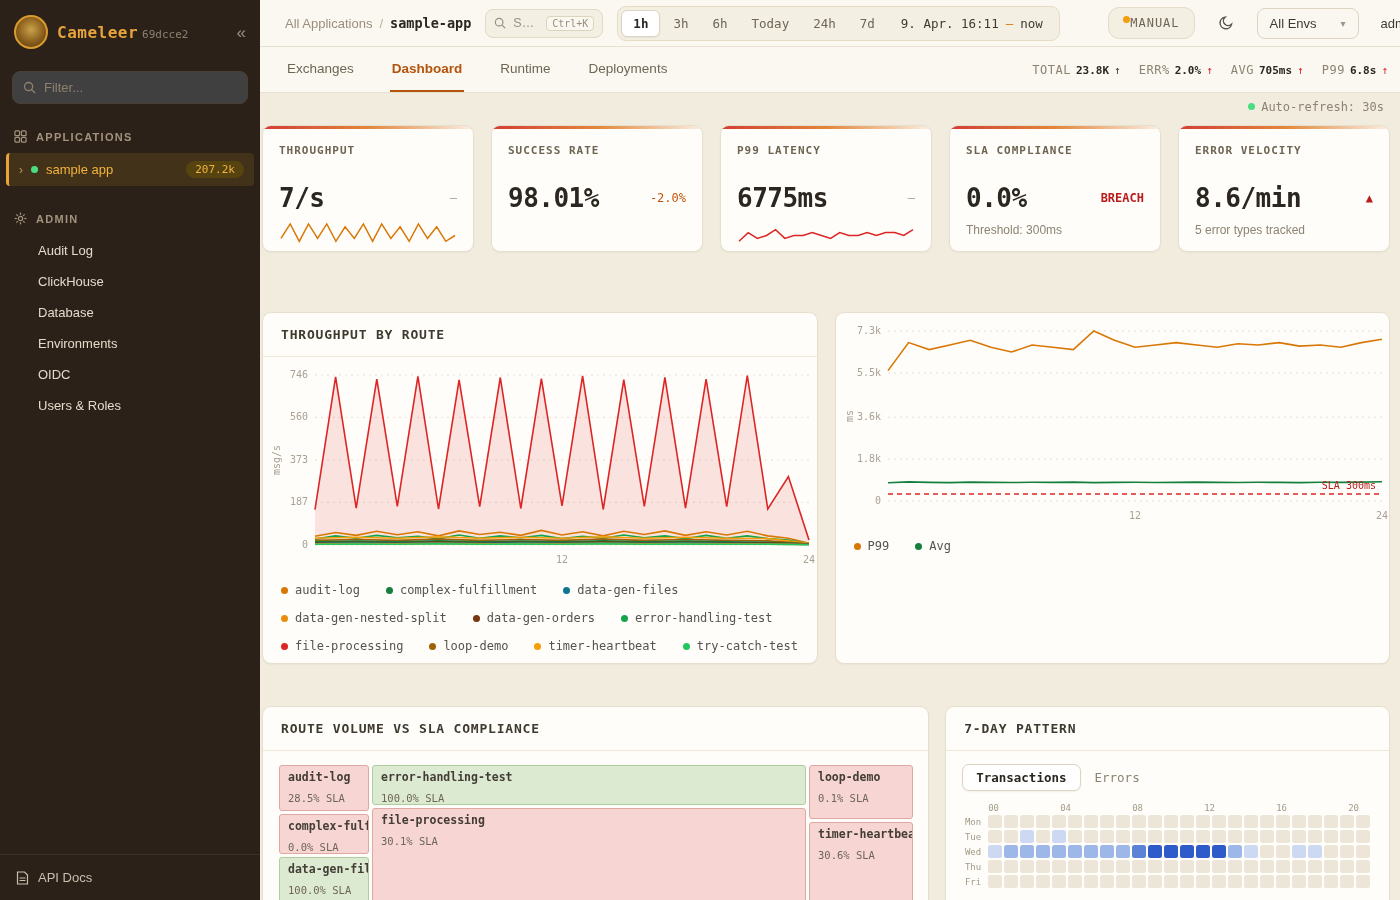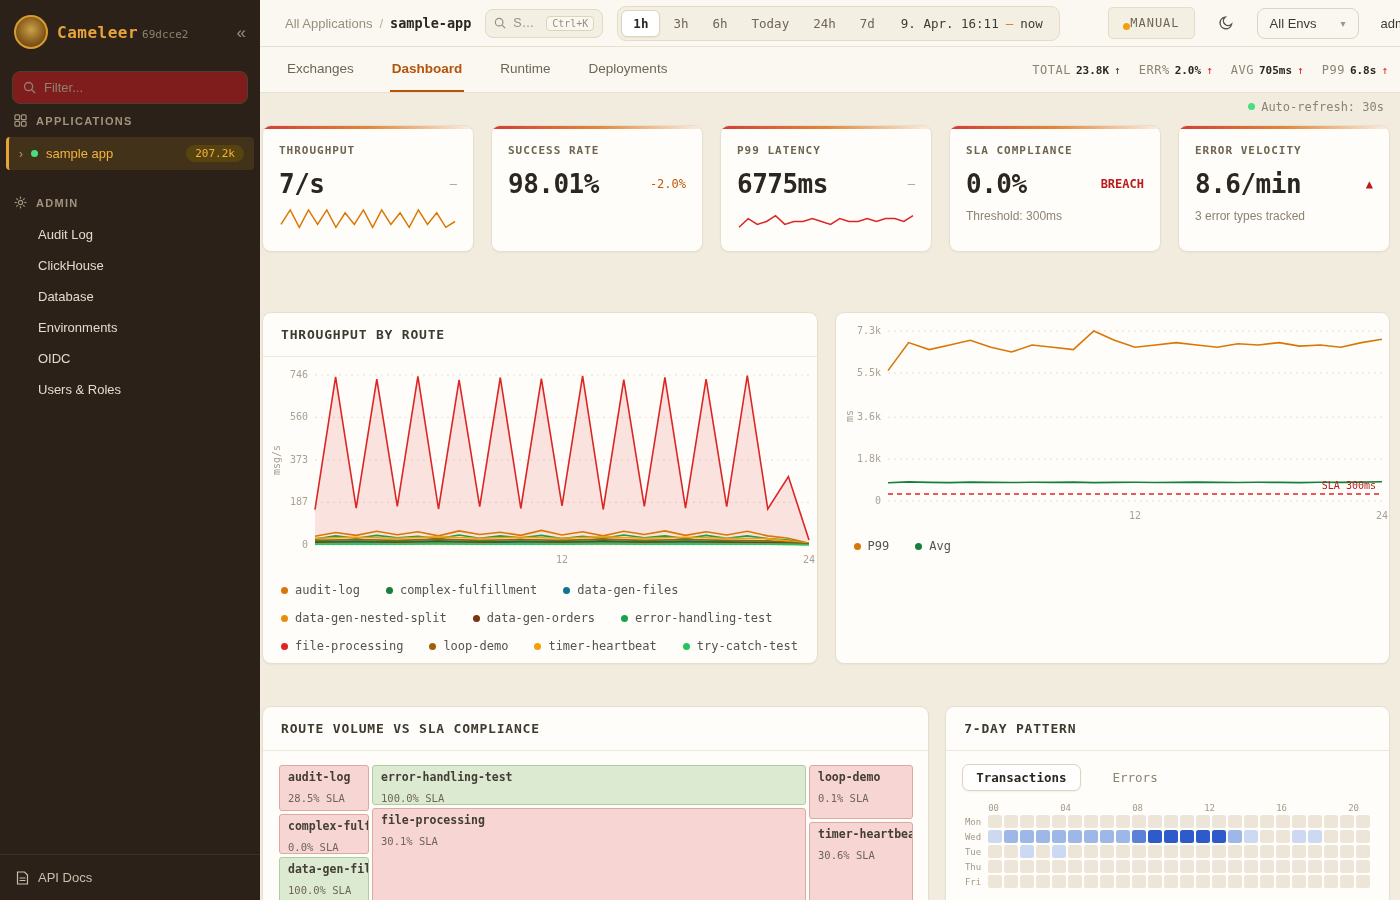--- a/index.html
+++ b/index.html
@@ -7,21 +7,21 @@
   body{font-family:"Liberation Sans","DejaVu Sans",sans-serif;background:#f2ecdf;display:flex;color:#3f3a30}
   button{font-family:inherit;cursor:pointer;background:none;border:none}
 
   
   .sidebar{width:260px;min-width:260px;height:900px;background:#2b2118;display:flex;flex-direction:column}
   .side-head{display:flex;align-items:center;gap:9px;padding:15px 14px 16px}
   .logo{width:34px;height:34px;border-radius:50%;background:radial-gradient(circle at 50% 42%,#caa24a 0%,#8a5f1d 55%,#4e340f 100%);border:2px solid #d99b2e;flex:none}
   .brand{font-family:"DejaVu Sans Mono",monospace;font-weight:bold;font-size:16px;color:#e8a33b;letter-spacing:.5px}
   .ver{font-family:"DejaVu Sans Mono",monospace;font-size:11px;color:#8e8170;margin-left:4px}
   .collapse{margin-left:auto;color:#9c8f7c;font-size:17px;line-height:1}
-  .filter-wrap{margin:6px 12px 0;display:flex;align-items:center;gap:8px;background:#7f1d1d;border:1px solid #494033;border-radius:8px;padding:8px 10px;color:#8e8170}
+  .filter-wrap{margin:6px 12px 16px;display:flex;align-items:center;gap:8px;background:#404040;border:1px solid #494033;border-radius:8px;padding:8px 10px;color:#8e8170}
   .filter-wrap input{background:none;border:none;outline:none;color:#d8cfbf;font-size:13px;width:100%}
   .filter-wrap input::placeholder{color:#8e8170}
   .section-head{display:flex;align-items:center;gap:9px;padding:10px 14px 8px;font-size:11px;font-weight:bold;letter-spacing:1.3px;color:#a2937d}
   .section-head.admin{margin-top:14px}
   .app-item{display:flex;align-items:center;gap:8px;padding:8px 10px;margin:2px 6px;background:#43321a;border-left:3px solid #e8a33b;border-radius:4px;color:#f2b33d;font-size:13px;cursor:pointer}
   .app-chev{color:#b99b55;font-size:12px}
   .gdot{width:7px;height:7px;border-radius:50%;background:#4ade80;flex:none}
   .app-badge{margin-left:auto;background:#57430f;color:#f2b33d;font-family:"DejaVu Sans Mono",monospace;font-size:11px;padding:2px 9px;border-radius:9px}
   .admin-nav{display:flex;flex-direction:column;margin-top:2px}
   .admin-nav a{display:block;padding:8px 14px 8px 38px;color:#e3dacb;font-size:13px;text-decoration:none;cursor:pointer}
@@ -36,21 +36,21 @@
   .crumb-sep{color:#b9af9d;font-size:13px}
   .crumb-cur{font-family:"DejaVu Sans Mono",monospace;font-weight:bold;font-size:13.5px;color:#2b2620}
   .searchbox{display:flex;align-items:center;gap:7px;background:#f4efe3;border:1px solid #e3dac6;border-radius:8px;padding:6px 8px;width:118px;color:#9a9080;cursor:text}
   .search-txt{font-size:12.5px;color:#9a9080;flex:1;overflow:hidden;white-space:nowrap}
   .kbd{font-family:"DejaVu Sans Mono",monospace;font-size:10px;color:#9a9080;border:1px solid #ddd4c0;background:#faf7ef;border-radius:4px;padding:1px 5px;white-space:nowrap}
   .seg{display:flex;align-items:center;background:#f4efe3;border:1px solid #e5dcc6;border-radius:9px;padding:3px;gap:2px}
   .seg button{font-family:"DejaVu Sans Mono",monospace;font-size:12.5px;padding:5px 11px;border-radius:6px;color:#6f6656;white-space:nowrap}
   .seg button.active{background:#ffffff;border:1px solid #ddd4c2;color:#2b2620;font-weight:bold;box-shadow:0 1px 2px rgba(0,0,0,.06)}
   .daterange{display:flex;gap:7px;padding:0 13px;font-family:"DejaVu Sans Mono",monospace;font-size:12.5px;color:#3f3a30;white-space:nowrap}
   .daterange .dsep{color:#d97706}
-  .manual{margin-left:auto;display:flex;gap:0;align-items:flex-end;background:#f4efe3;border:1px solid #e5dcc6;border-radius:5px;padding:8px 14px;font-family:"DejaVu Sans Mono",monospace;font-size:12px;letter-spacing:1px;color:#6f6656;white-space:nowrap}
+  .manual{margin-left:auto;display:flex;gap:0;align-items:flex-start;background:#f4efe3;border:1px solid #e5dcc6;border-radius:11px;padding:8px 14px;font-family:"DejaVu Sans Mono",monospace;font-size:12px;letter-spacing:1px;color:#6f6656;white-space:nowrap}
   .adot{width:7px;height:7px;border-radius:50%;background:#f59e0b}
   .iconbtn{width:34px;height:32px;display:flex;align-items:center;justify-content:center;border-radius:8px;color:#57534e}
   .envsel{display:flex;align-items:center;gap:24px;background:#faf7f0;border:1px solid #ddd4c2;border-radius:8px;padding:7px 12px;font-size:13px;color:#3f3a30;white-space:nowrap;cursor:pointer}
   .caret{color:#a09885;font-size:10px}
   .user{font-size:13px;color:#3f3a30;white-space:nowrap;margin-right:-16px;padding-left:8px;cursor:pointer}
 
   .tabbar{height:46px;background:#fbf8f1;border-bottom:1px solid #e8e0d0;display:flex;align-items:stretch;padding:0 12px 0 25px;gap:34px;flex:none}
   .tab{font-size:13.5px;color:#6f6656;display:flex;align-items:center;border-bottom:2px solid transparent;padding:0 2px}
   .tab.active{color:#b45309;font-weight:bold;border-bottom-color:#b45309}
   .statgroup{margin-left:auto;display:flex;align-items:center;gap:18px}
@@ -63,21 +63,21 @@
 
   .content{flex:1;padding:0 10px 0 2px;overflow:hidden}
   .refresh-row{text-align:right;padding:7px 6px 0;font-family:"DejaVu Sans Mono",monospace;font-size:12px;color:#8d8373}
   .refresh-row .gdot{display:inline-block;margin-right:6px;vertical-align:1px}
 
   
   .kpis{display:grid;grid-template-columns:repeat(5,1fr);gap:17px;margin-top:11px}
   .kpi-card{position:relative;background:#fefdf9;border:1px solid #e7dfce;border-radius:9px;padding:12px 16px 8px;height:127px;overflow:hidden;box-shadow:0 1px 2px rgba(0,0,0,.04)}
   .kpi-strip{position:absolute;top:0;left:0;right:0;height:3px;background:linear-gradient(90deg,#d43d35 0%,#e2863a 50%,rgba(226,134,58,.12) 100%)}
   .kpi-title{font-family:"DejaVu Sans Mono",monospace;font-size:11px;font-weight:bold;letter-spacing:1px;color:#6e6452;margin-top:6px}
-  .kpi-main{display:flex;align-items:center;justify-content:space-between;margin-top:12px}
+  .kpi-main{display:flex;align-items:center;justify-content:space-between;margin-top:26px}
   .kpi-value{font-family:"DejaVu Sans Mono",monospace;font-weight:bold;font-size:26px;color:#2b2620;letter-spacing:-.5px}
   .kpi-delta{font-family:"DejaVu Sans Mono",monospace;font-size:12px}
   .kpi-delta.muted{color:#a8a091}
   .kpi-delta.warn{color:#c2570b}
   .kpi-delta.bad{color:#b91c1c;font-weight:bold}
   .kpi-spark{margin-top:4px;height:38px}
   .kpi-sub{font-size:12px;color:#8d8373;margin-top:10px}
 
   
   .charts-row{display:grid;grid-template-columns:1fr 1fr;gap:17px;margin-top:60px}
@@ -102,21 +102,21 @@
   .tm-sla{font-family:"DejaVu Sans Mono",monospace;font-size:10.5px;color:#6e6557;margin-top:8px;white-space:nowrap}
   .tm-c0{left:0;top:0;width:90px;height:46px}
   .tm-c1{left:93px;top:0;width:434px;height:40px}
   .tm-c2{left:530px;top:0;width:104px;height:54px}
   .tm-c3{left:0;top:49px;width:90px;height:40px}
   .tm-c4{left:93px;top:43px;width:434px;height:150px}
   .tm-c5{left:530px;top:57px;width:104px;height:136px}
   .tm-c6{left:0;top:92px;width:90px;height:101px}
 
   
-  .hm-tabs{display:flex;gap:18px;padding:13px 16px 10px}
+  .hm-tabs{display:flex;gap:0;padding:13px 16px 10px}
   .hm-tab{font-family:"DejaVu Sans Mono",monospace;font-size:12.5px;padding:5px 13px;border-radius:7px;color:#8d8373;border:1px solid transparent}
   .hm-tab.active{background:#ffffff;border:1px solid #ddd4c2;color:#2b2620;font-weight:bold;box-shadow:0 1px 2px rgba(0,0,0,.05)}
   .hm-grid{padding:2px 10px 0 12px}
   .hm-row{display:flex;gap:2px;margin-bottom:2px;align-items:center}
   .hm-day{width:28px;font-family:"DejaVu Sans Mono",monospace;font-size:9px;color:#a49a87;text-align:right;padding-right:5px;flex:none}
   .hm-hour{width:14px;font-family:"DejaVu Sans Mono",monospace;font-size:9px;color:#a49a87;flex:none;margin-right:2px;overflow:visible;white-space:nowrap}
   .hm-cell{width:14px;height:13px;border-radius:2.5px;flex:none;cursor:pointer}
 </style>
 </head>
 <body>
@@ -334,21 +334,21 @@
         <div class="kpi-sub">Threshold: 300ms</div>
       </div>
 
       <div class="kpi-card">
         <div class="kpi-strip"></div>
         <div class="kpi-title">ERROR VELOCITY</div>
         <div class="kpi-main">
           <div class="kpi-value">8.6/min</div>
           <div class="kpi-delta bad">▲</div>
         </div>
-        <div class="kpi-sub">3 error types tracked</div>
+        <div class="kpi-sub">5 error types tracked</div>
       </div>
     </div>
 
     <div class="charts-row">
       <div class="panel">
         <div class="panel-head">THROUGHPUT BY ROUTE</div>
         <div class="chart"><svg width="554" height="204">
               <line x1="46" x2="540" y1="180" y2="180" stroke="#e7dfd0" stroke-dasharray="2 4"></line>
               <text class="tick" x="39" y="183" text-anchor="end">0</text>
               <line x1="46" x2="540" y1="137.38605898123325" y2="137.38605898123325" stroke="#e7dfd0" stroke-dasharray="2 4"></line>
@@ -505,20 +505,47 @@
               <span class="hm-cell" style="background:#ece5d8"></span>
               <span class="hm-cell" style="background:#ece5d8"></span>
               <span class="hm-cell" style="background:#ece5d8"></span>
               <span class="hm-cell" style="background:#ece5d8"></span>
               <span class="hm-cell" style="background:#ece5d8"></span>
               <span class="hm-cell" style="background:#ece5d8"></span>
               <span class="hm-cell" style="background:#ece5d8"></span>
               <span class="hm-cell" style="background:#ece5d8"></span>
             </div>
             <div class="hm-row">
+              <span class="hm-day">Tue</span>
+              <span class="hm-cell" style="background:#ece5d8"></span>
+              <span class="hm-cell" style="background:#ece5d8"></span>
+              <span class="hm-cell" style="background:#cdd9f2"></span>
+              <span class="hm-cell" style="background:#ece5d8"></span>
+              <span class="hm-cell" style="background:#cdd9f2"></span>
+              <span class="hm-cell" style="background:#ece5d8"></span>
+              <span class="hm-cell" style="background:#ece5d8"></span>
+              <span class="hm-cell" style="background:#ece5d8"></span>
+              <span class="hm-cell" style="background:#ece5d8"></span>
+              <span class="hm-cell" style="background:#ece5d8"></span>
+              <span class="hm-cell" style="background:#ece5d8"></span>
+              <span class="hm-cell" style="background:#ece5d8"></span>
+              <span class="hm-cell" style="background:#ece5d8"></span>
+              <span class="hm-cell" style="background:#ece5d8"></span>
+              <span class="hm-cell" style="background:#ece5d8"></span>
+              <span class="hm-cell" style="background:#ece5d8"></span>
+              <span class="hm-cell" style="background:#ece5d8"></span>
+              <span class="hm-cell" style="background:#ece5d8"></span>
+              <span class="hm-cell" style="background:#ece5d8"></span>
+              <span class="hm-cell" style="background:#ece5d8"></span>
+              <span class="hm-cell" style="background:#ece5d8"></span>
+              <span class="hm-cell" style="background:#ece5d8"></span>
+              <span class="hm-cell" style="background:#ece5d8"></span>
+              <span class="hm-cell" style="background:#ece5d8"></span>
+            </div>
+            <div class="hm-row">
               <span class="hm-day">Wed</span>
               <span class="hm-cell" style="background:#cdd9f2"></span>
               <span class="hm-cell" style="background:#9db8e8"></span>
               <span class="hm-cell" style="background:#9db8e8"></span>
               <span class="hm-cell" style="background:#9db8e8"></span>
               <span class="hm-cell" style="background:#9db8e8"></span>
               <span class="hm-cell" style="background:#9db8e8"></span>
               <span class="hm-cell" style="background:#9db8e8"></span>
               <span class="hm-cell" style="background:#9db8e8"></span>
               <span class="hm-cell" style="background:#9db8e8"></span>
@@ -532,47 +559,20 @@
               <span class="hm-cell" style="background:#cdd9f2"></span>
               <span class="hm-cell" style="background:#ece5d8"></span>
               <span class="hm-cell" style="background:#ece5d8"></span>
               <span class="hm-cell" style="background:#cdd9f2"></span>
               <span class="hm-cell" style="background:#cdd9f2"></span>
               <span class="hm-cell" style="background:#ece5d8"></span>
               <span class="hm-cell" style="background:#ece5d8"></span>
               <span class="hm-cell" style="background:#ece5d8"></span>
             </div>
             <div class="hm-row">
-              <span class="hm-day">Tue</span>
-              <span class="hm-cell" style="background:#ece5d8"></span>
-              <span class="hm-cell" style="background:#ece5d8"></span>
-              <span class="hm-cell" style="background:#cdd9f2"></span>
-              <span class="hm-cell" style="background:#ece5d8"></span>
-              <span class="hm-cell" style="background:#cdd9f2"></span>
-              <span class="hm-cell" style="background:#ece5d8"></span>
-              <span class="hm-cell" style="background:#ece5d8"></span>
-              <span class="hm-cell" style="background:#ece5d8"></span>
-              <span class="hm-cell" style="background:#ece5d8"></span>
-              <span class="hm-cell" style="background:#ece5d8"></span>
-              <span class="hm-cell" style="background:#ece5d8"></span>
-              <span class="hm-cell" style="background:#ece5d8"></span>
-              <span class="hm-cell" style="background:#ece5d8"></span>
-              <span class="hm-cell" style="background:#ece5d8"></span>
-              <span class="hm-cell" style="background:#ece5d8"></span>
-              <span class="hm-cell" style="background:#ece5d8"></span>
-              <span class="hm-cell" style="background:#ece5d8"></span>
-              <span class="hm-cell" style="background:#ece5d8"></span>
-              <span class="hm-cell" style="background:#ece5d8"></span>
-              <span class="hm-cell" style="background:#ece5d8"></span>
-              <span class="hm-cell" style="background:#ece5d8"></span>
-              <span class="hm-cell" style="background:#ece5d8"></span>
-              <span class="hm-cell" style="background:#ece5d8"></span>
-              <span class="hm-cell" style="background:#ece5d8"></span>
-            </div>
-            <div class="hm-row">
               <span class="hm-day">Thu</span>
               <span class="hm-cell" style="background:#ece5d8"></span>
               <span class="hm-cell" style="background:#ece5d8"></span>
               <span class="hm-cell" style="background:#ece5d8"></span>
               <span class="hm-cell" style="background:#ece5d8"></span>
               <span class="hm-cell" style="background:#ece5d8"></span>
               <span class="hm-cell" style="background:#ece5d8"></span>
               <span class="hm-cell" style="background:#ece5d8"></span>
               <span class="hm-cell" style="background:#ece5d8"></span>
               <span class="hm-cell" style="background:#ece5d8"></span>

